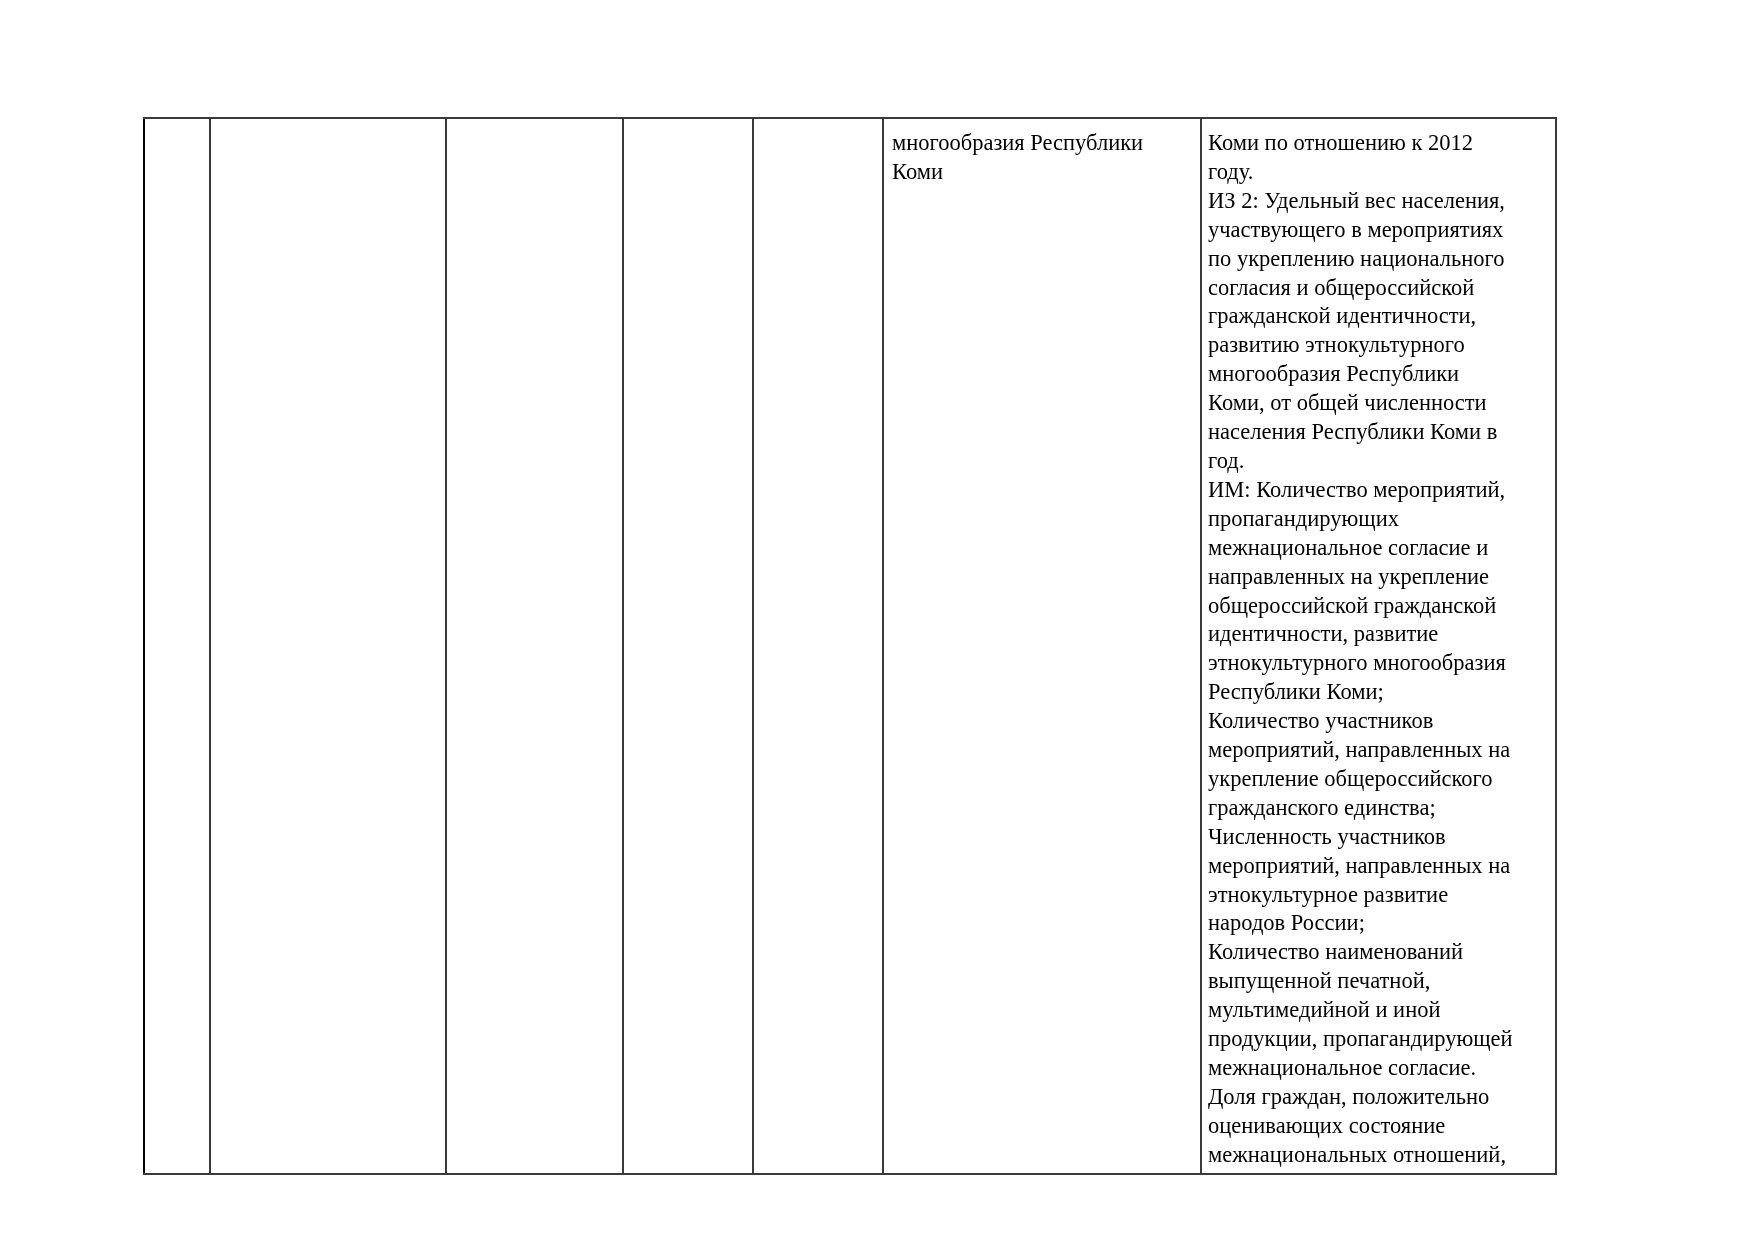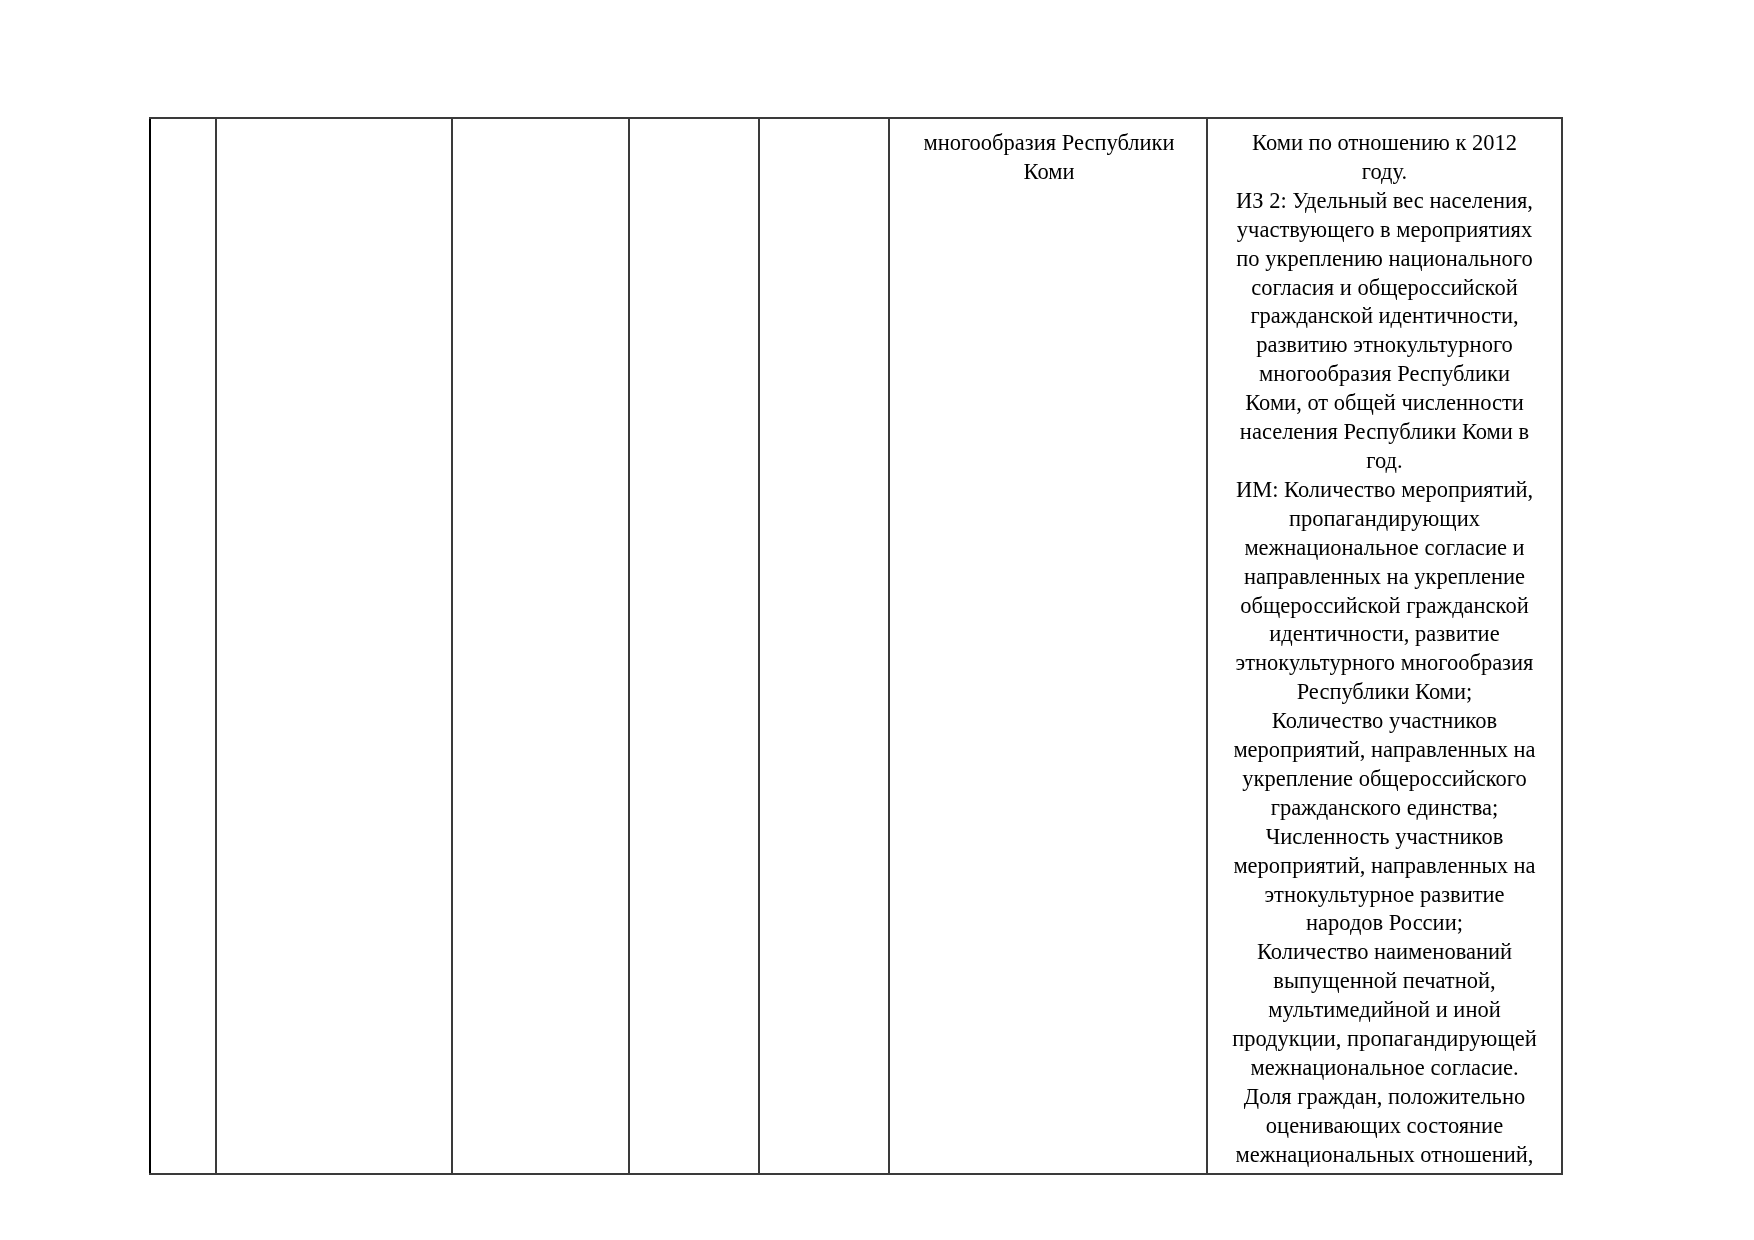--- a/index.html
+++ b/index.html
@@ -10,26 +10,25 @@
     body {
       width: 1754px;
       height: 1240px;
       position: relative;
       overflow: hidden;
       font-family: "Liberation Serif", "DejaVu Serif", serif;
       color: #000000;
     }
     .page {
       position: absolute;
-      left: 6px;
+      left: 0;
       top: 0;
       width: 1552px;
       height: 1240px;
       background: #ffffff;
-      text-align: center;
     }
     .doc-table {
       position: absolute;
       left: 143px;
       top: 117px;
       width: 1412px;
       height: 1058px;
       border-collapse: collapse;
       table-layout: fixed;
     }

